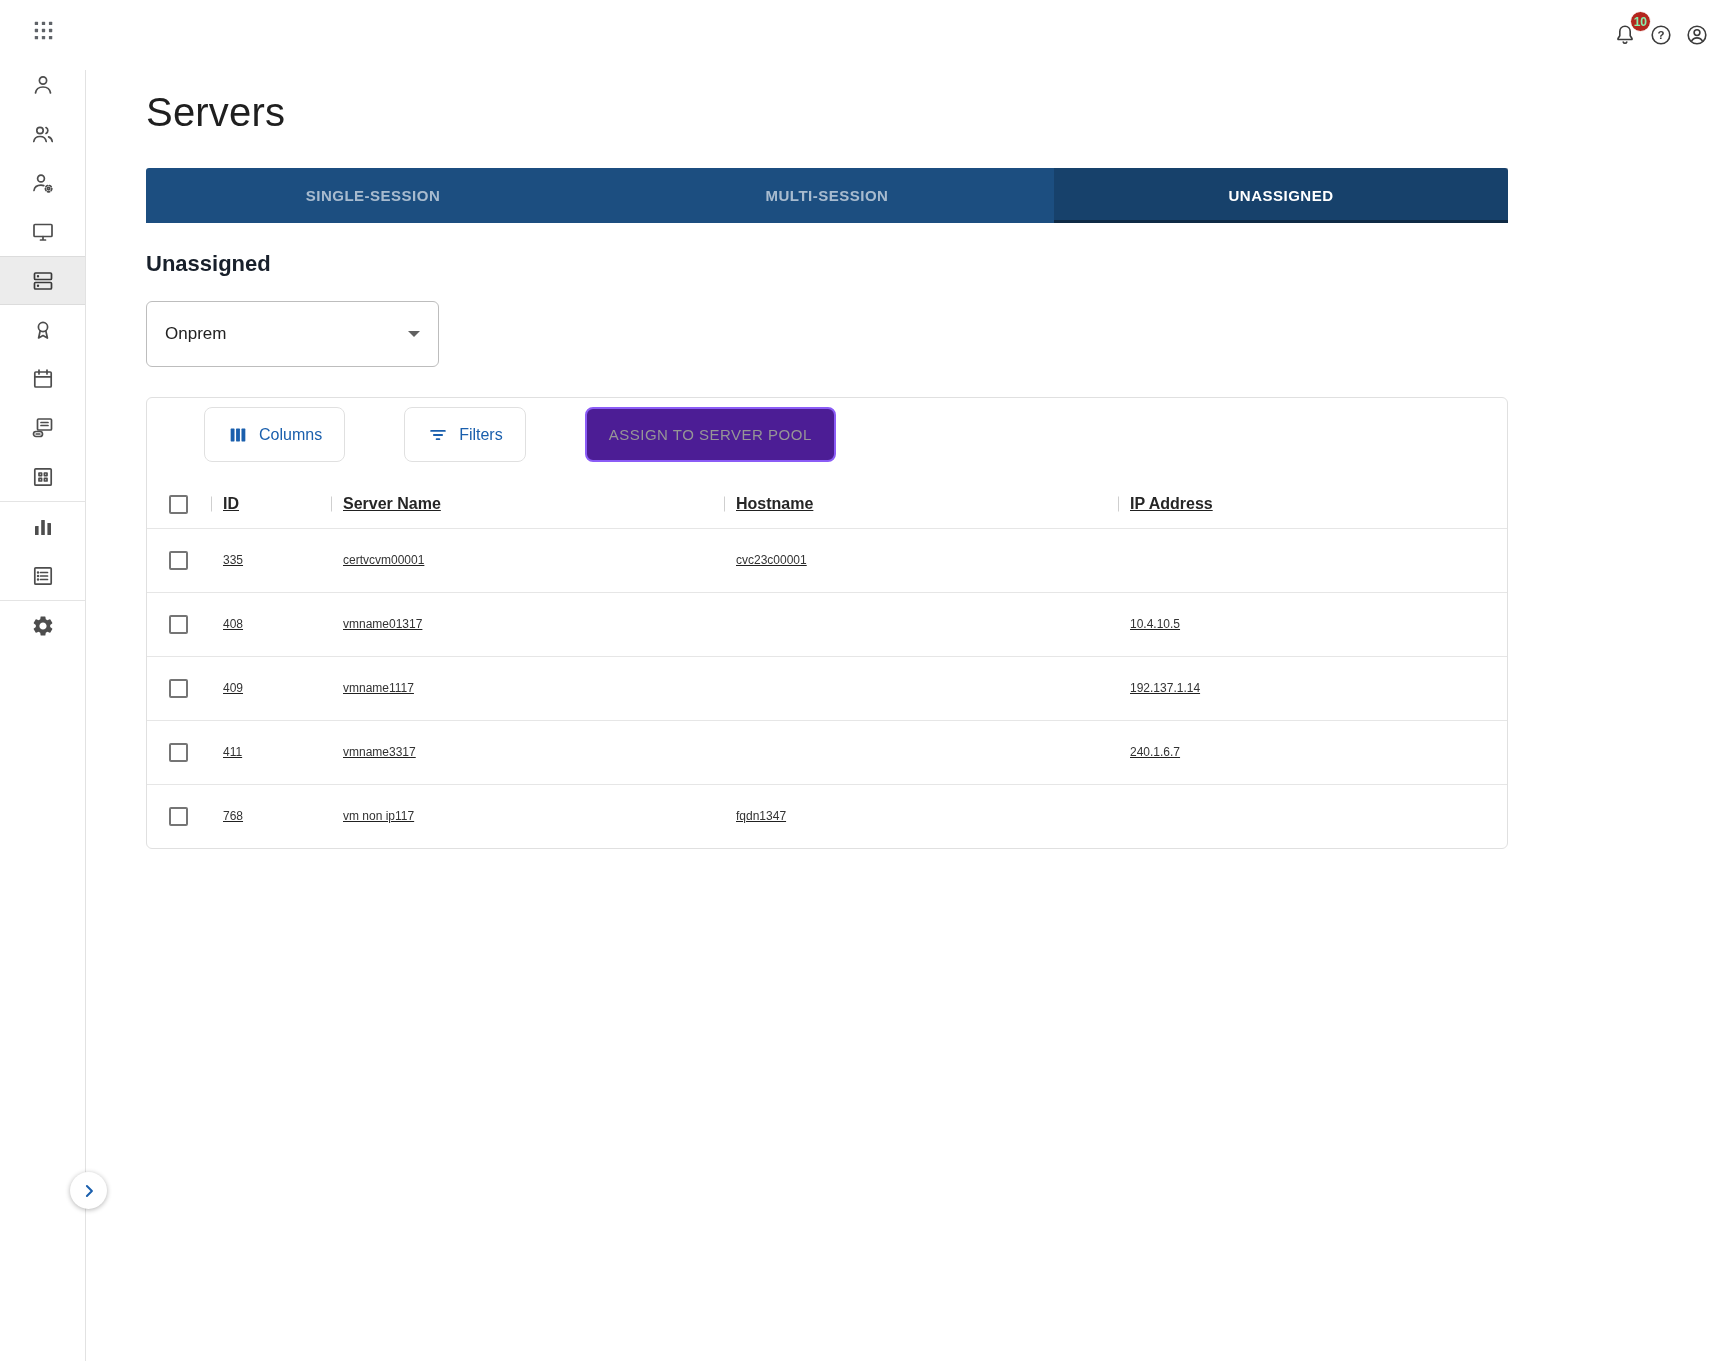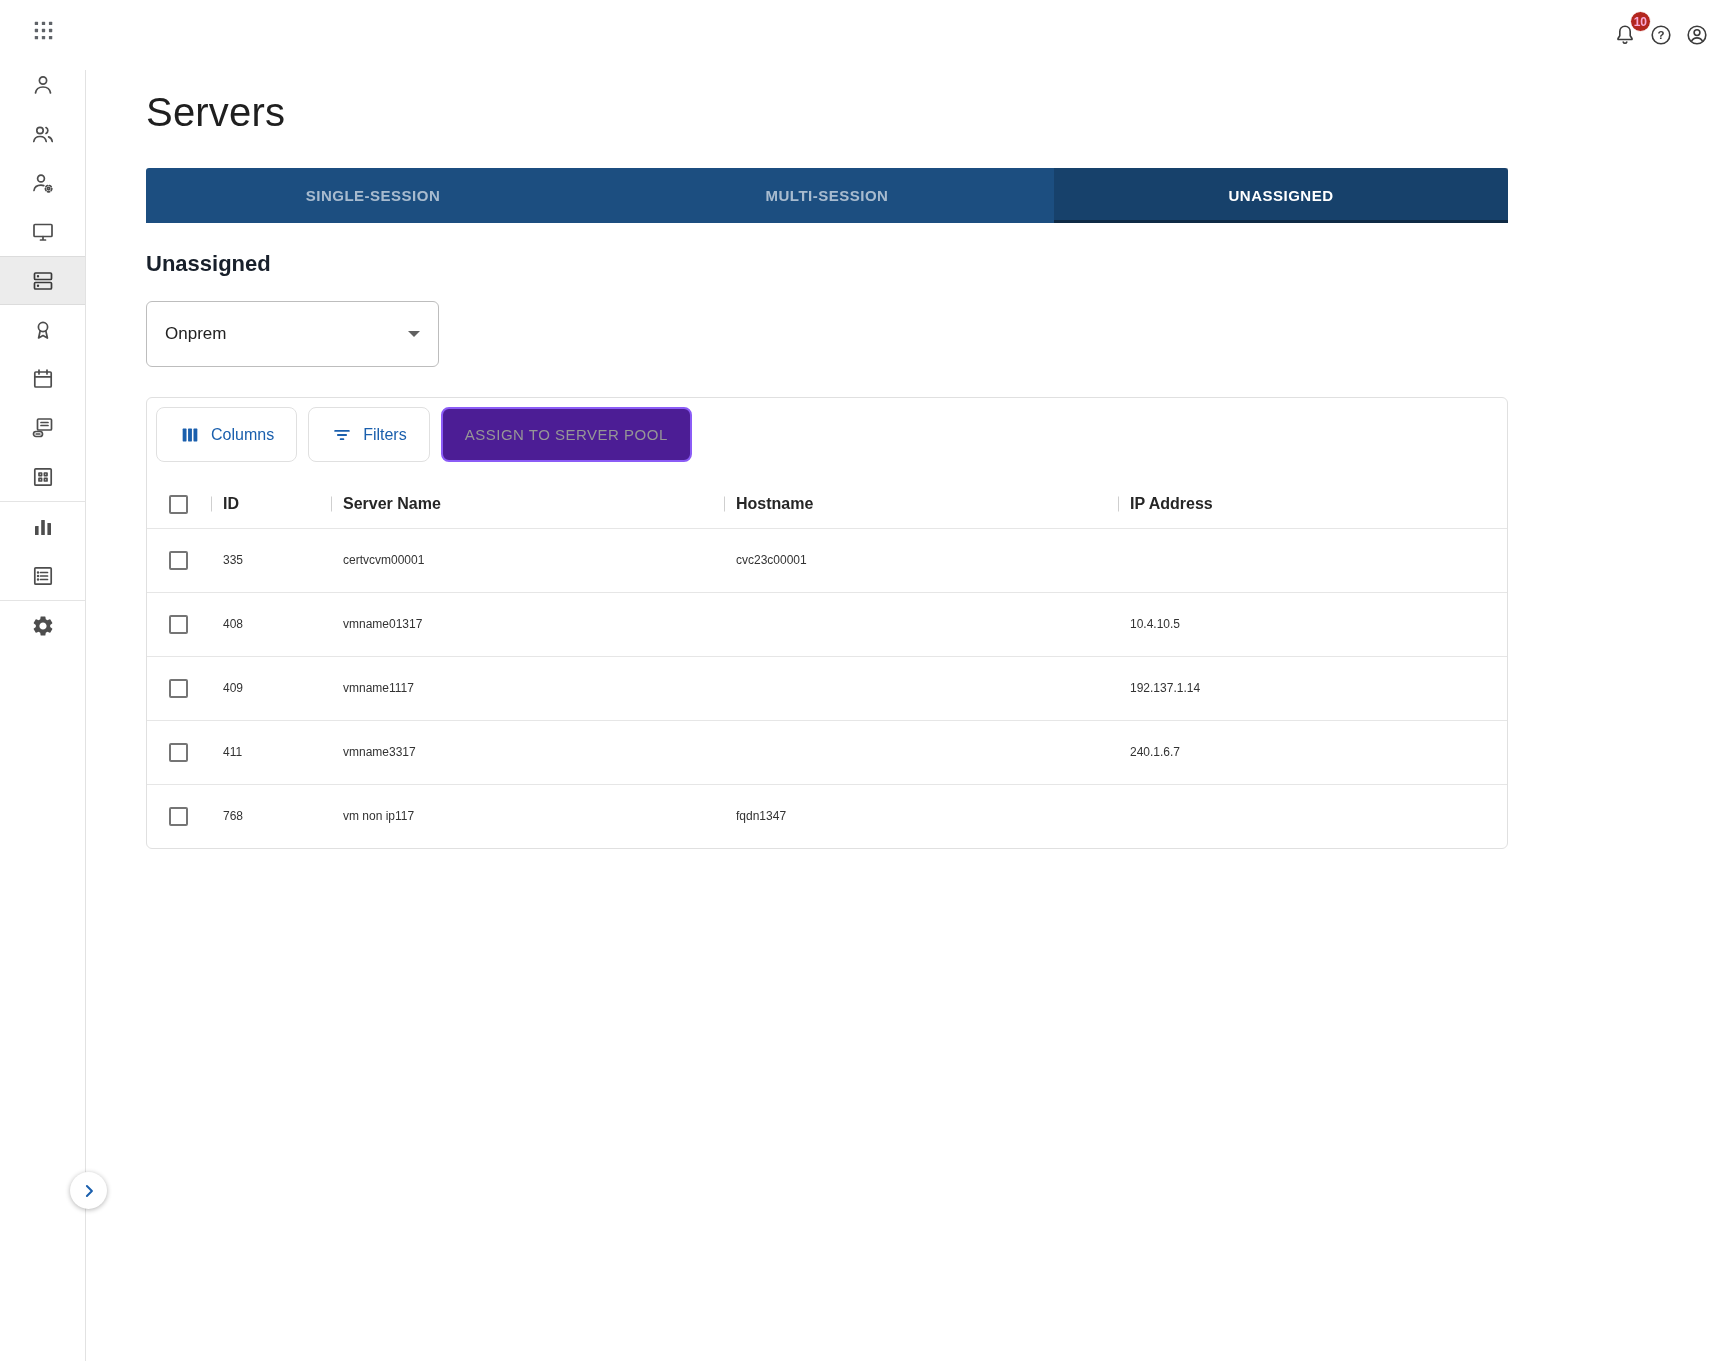--- a/index.html
+++ b/index.html
@@ -29,21 +29,21 @@
 
   
   .topbar {
     position: absolute; top: 0; left: 86px; right: 0; height: 70px;
     display: flex; align-items: center; justify-content: flex-end; padding-right: 14px; gap: 2px;
     background: #fff;
   }
   .icon-btn { width: 34px; height: 34px; display: flex; align-items: center; justify-content: center; color: #3c3c3c; position: relative; cursor: pointer; }
   .badge {
     position: absolute; top: -7px; right: -9px; min-width: 21px; height: 21px; padding: 0 3px;
-    border-radius: 11px; background: #b3261e; color: #f9a8d4; font-size: 12px; font-weight: 700;
+    border-radius: 11px; background: #b3261e; color: #86efac; font-size: 12px; font-weight: 700;
     display: flex; align-items: center; justify-content: center; border: 1px solid #fff;
   }
 
   
   .main { position: absolute; left: 86px; top: 70px; right: 0; bottom: 0; padding: 0 220px 0 60px; background: #fff; }
   .page-title { font-size: 40px; font-weight: 400; color: #1f1f1f; margin: 20px 0 33px; letter-spacing: 0.2px; }
 
   .tabs { display: flex; height: 55px; background: #1c4e80; border-radius: 3px 3px 0 0; }
   .tab {
     flex: 1; display: flex; align-items: center; justify-content: center;
@@ -59,25 +59,25 @@
     font-size: 17px; color: #212121; cursor: pointer; background: #fff;
   }
   .caret { width: 0; height: 0; border-left: 6px solid transparent; border-right: 6px solid transparent; border-top: 6px solid #616161; }
 
   
   .card { margin-top: 30px; border: 1px solid #e0e0e0; border-radius: 6px; overflow: hidden; background: #fff; }
   .toolbar { display: flex; align-items: center; gap: 11px; padding: 9px 9px 19px; }
   .btn {
     height: 55px; display: inline-flex; align-items: center; gap: 10px; padding: 0 22px;
     border-radius: 8px; font-size: 16px; font-weight: 500; cursor: pointer;
-    background: #fff; border: 1px solid #e0e0e0; color: #1a5fad; font-family: inherit;
+    background: #fff; border: 1px solid #e0e0e0; color: #1a5fad; font-family: inherit; margin-left: 48px;
   }
   .btn-disabled { background: #4c1d95; border: 2px solid #8b5cf6; color: #969696; letter-spacing: 0.5px; font-size: 15px; cursor: default; }
 
-  table { width: 100%; border-collapse: collapse; table-layout: fixed; }
+  table { width: 100%; border-collapse: collapse; table-layout: fixed; text-decoration: underline; }
   thead th {
     height: 47px; text-align: left; font-size: 16px; font-weight: 700; color: #262626;
     position: relative; padding-left: 12px; cursor: pointer;
   }
   th .sep { position: absolute; left: 0; top: 50%; transform: translateY(-50%); width: 1px; height: 15px; background: #cfcfcf; }
   tbody td { height: 64px; border-top: 1px solid #e6e6e6; font-size: 12px; color: #333; padding-left: 12px; }
   .cb-cell { padding-left: 22px; }
   .checkbox { width: 19px; height: 19px; border: 2px solid #757575; border-radius: 2px; display: block; cursor: pointer; background: #fff; }
 </style>
 </head>

